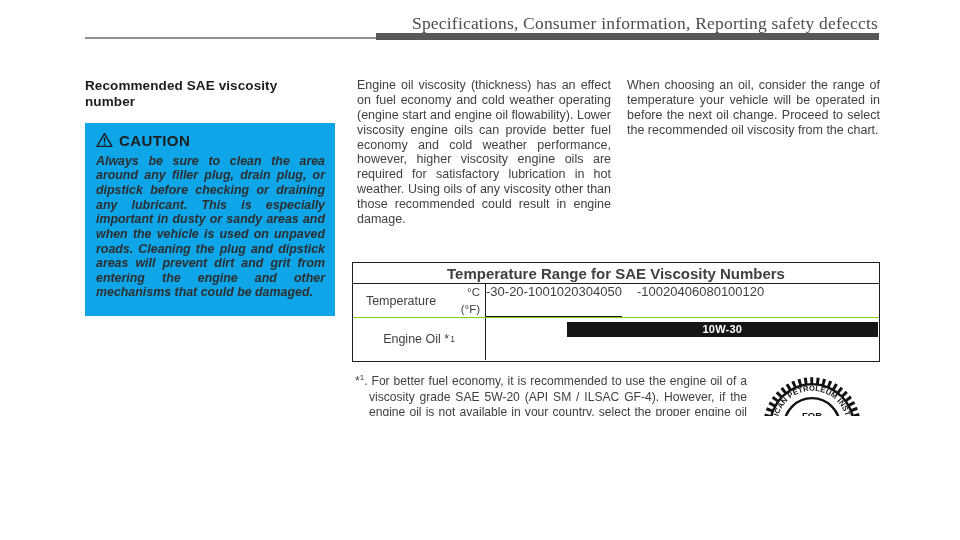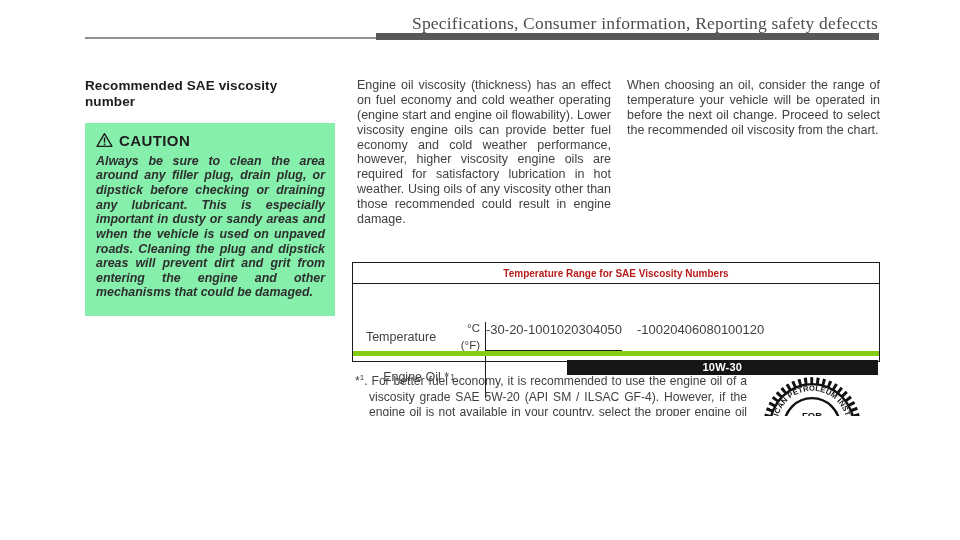--- a/index.html
+++ b/index.html
@@ -22,44 +22,44 @@
   .col-left  { left: 85px;  width: 250px; }
   .col-mid   { left: 357px; width: 254px; }
   .col-right { left: 627px; width: 253px; }
 
   .section-heading {
     font-size: 13.5px; font-weight: bold; color: #1d1d1d;
     line-height: 1.18; max-width: 222px; letter-spacing: 0.1px;
   }
 
   .caution-box {
-    margin-top: 13px; background: #86efac;
+    margin-top: 13px; background: #0ea5e9;
     padding: 9px 10px 16px 11px; width: 250px;
   }
   .caution-head { display: flex; align-items: center; gap: 6px; margin-bottom: 5px; }
   .caution-icon { width: 17px; height: 16px; flex: 0 0 auto; }
   .caution-label { font-size: 15px; font-weight: bold; color: #1d1d1d; letter-spacing: 0.4px; }
   .caution-text {
     font-size: 12.4px; font-weight: bold; font-style: italic;
     color: #2e2e2e; line-height: 1.18; text-align: justify;
   }
 
   .body-par { font-size: 12.5px; line-height: 1.19; text-align: justify; color: #414141; }
 
   
   .visc-table {
     position: absolute; left: 352px; top: 262px; width: 528px; height: 100px;
     border: 1.5px solid #1c1c1c; background: #fff;
   }
   .vt-title {
     height: 21px; border-bottom: 1px solid #1c1c1c;
     display: flex; align-items: center; justify-content: center;
-    font-size: 10px; font-weight: bold; color: #b91c1c;
-  }
-  .vt-temp-row { height: 34px; display: flex; border-bottom: 5px solid #84cc16; margin-top: 38px; }
+    font-size: 15px; font-weight: bold; color: #404040;
+  }
+  .vt-temp-row { height: 34px; display: flex; border-bottom: 1px solid #84cc16; }
   .vt-label-cell {
     width: 133px; flex: 0 0 auto; border-right: 1px solid #1c1c1c;
     display: flex; align-items: center;
   }
   .vt-temp-label { flex: 1; text-align: center; font-size: 12.5px; color: #3f3f3f; }
   .vt-units { width: 36px; display: flex; flex-direction: column; align-items: flex-end; padding-right: 5px; }
   .vt-units span { font-size: 11.5px; line-height: 16.5px; color: #3f3f3f; }
   .vt-scales { flex: 1; display: flex; flex-direction: row; }
   .vt-scale { display: flex; font-size: 13px; color: #3f3f3f; }
   .vt-scale span { flex: 1; text-align: center; line-height: 16px; }

